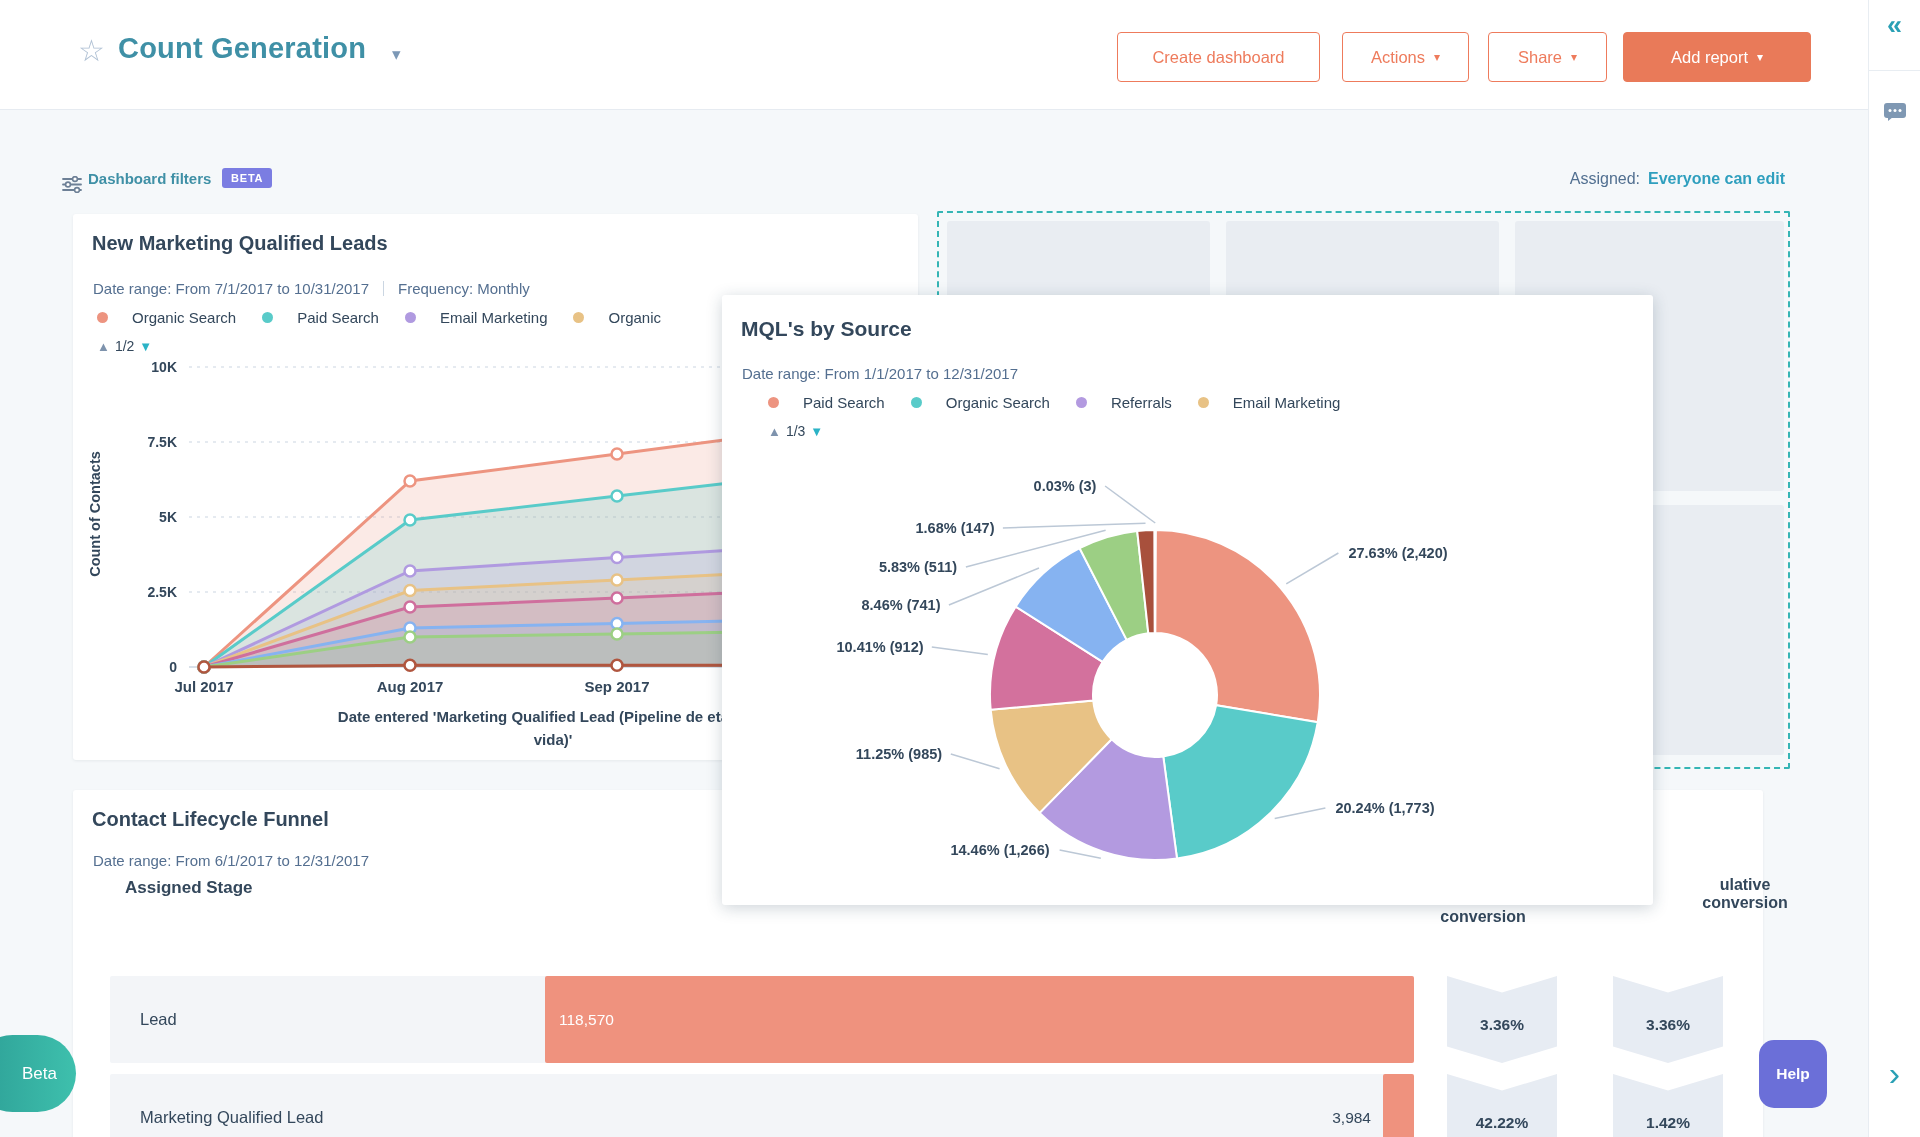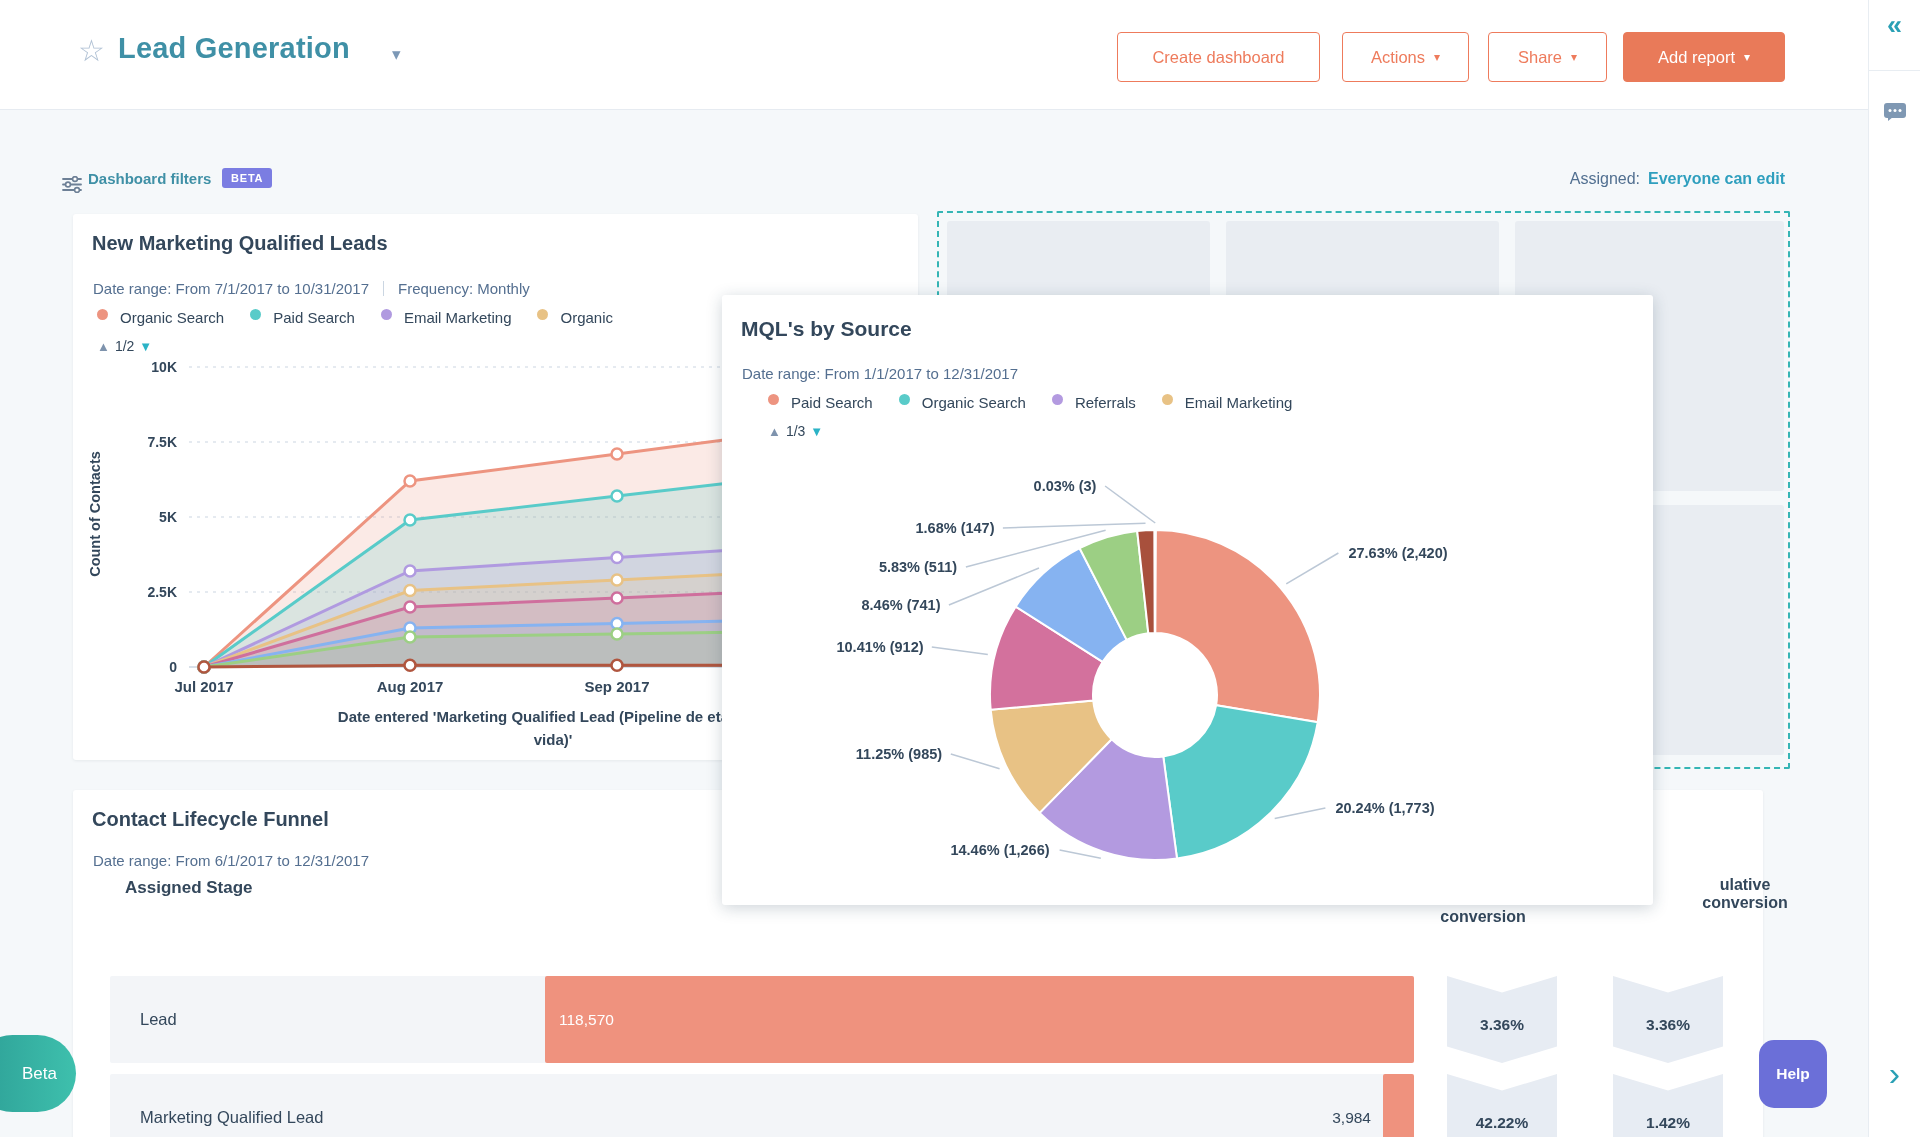--- a/index.html
+++ b/index.html
@@ -36,21 +36,21 @@
               font-weight:700;letter-spacing:.8px;padding:4px 9px;border-radius:3px;}
   .assigned{position:absolute;top:170px;right:135px;font-size:16px;color:#516f90;}
   .assigned b{color:#2f9fbe;font-weight:700;margin-left:8px;cursor:pointer;}
 
   
   .card{position:absolute;background:#fff;border-radius:3px;box-shadow:0 1px 3px rgba(45,62,80,.08);}
   .card-title{position:absolute;left:19px;top:18px;font-size:20px;font-weight:700;color:#33475b;}
   .date-line{position:absolute;left:20px;top:66px;font-size:15px;color:#546f90;}
   .date-line .vdiv{display:inline-block;margin:0 14px;border-left:1px solid #cbd6e2;height:15px;vertical-align:-2px;}
   .legend{position:absolute;left:24px;top:95px;display:flex;gap:26px;font-size:15px;color:#33475b;white-space:nowrap;}
-  .legend-item{display:flex;gap:12px;cursor:pointer;}
+  .legend-item{display:flex;align-items:center;gap:24px;cursor:pointer;}
   .legend-dot{width:11px;height:11px;border-radius:50%;display:inline-block;}
   .pager{position:absolute;left:24px;top:124px;font-size:14px;color:#33475b;display:flex;align-items:center;gap:5px;}
   .pg-up{color:#7e93ad;font-size:13px;cursor:pointer;}
   .pg-down{color:#2bb3c6;font-size:13px;cursor:pointer;}
 
   #line-card{left:73px;top:214px;width:845px;height:546px;z-index:1;}
   #line-svg{position:absolute;left:0;top:0;}
   .x-axis-title{position:absolute;left:250px;top:492px;width:460px;text-align:center;
                 font-size:15px;font-weight:700;color:#33475b;line-height:1.5;}
 
@@ -94,35 +94,35 @@
 
   svg text{font-family:"Liberation Sans",sans-serif;}
 </style>
 </head>
 <body>
 
 <div class="stage">
 
   <div class="header">
     <span class="star">☆</span>
-    <span class="dash-title">Lead Generation</span>
+    <span class="dash-title">Count Generation</span>
     <span class="title-caret">▾</span>
 
     <div class="btn btn-outline" style="left:1117px;width:203px;">
       <span>Create dashboard</span>
     </div>
     <div class="btn btn-outline" style="left:1342px;width:127px;">
       <span>Actions</span>
       <span class="caret">▾</span>
     </div>
     <div class="btn btn-outline" style="left:1488px;width:119px;">
       <span>Share</span>
       <span class="caret">▾</span>
     </div>
-    <div class="btn btn-primary" style="left:1623px;width:162px;">
+    <div class="btn btn-primary" style="left:1623px;width:188px;">
       <span>Add report</span>
       <span class="caret">▾</span>
     </div>
   </div>
 
   <div class="rail">
     <div class="rail-collapse">«</div>
     <div class="rail-divider"></div>
     <div class="rail-comment">
       <svg width="24" height="20" viewBox="0 0 24 20">

